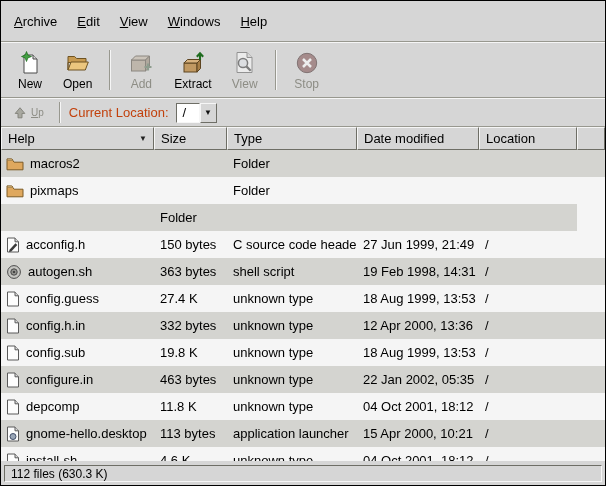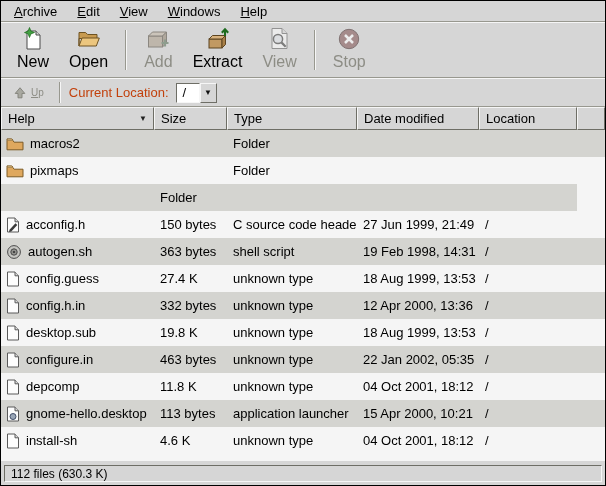--- a/index.html
+++ b/index.html
@@ -1,31 +1,31 @@
 <!DOCTYPE html>
 <html><head>
 <meta charset="utf-8">
 <style>
   *{box-sizing:border-box;margin:0;padding:0}
   html,body{width:606px;height:486px}
   body{font-family:"Liberation Sans",sans-serif;background:#d6d6d6;-webkit-font-smoothing:none}
   .window{width:606px;height:486px;border:1px solid #000;background:#d6d6d6;display:flex;flex-direction:column;overflow:hidden}
 
   
-  .menubar{height:20px;display:flex;align-items:center;padding:0 4px;gap:2px}
+  .menubar{height:40px;display:flex;align-items:center;padding:0 4px;gap:2px}
   .menu-item{display:inline-block;padding:4px 9px;font-size:13px;color:#000;cursor:default}
   .menu-item::first-letter{text-decoration:underline}
 
   .hgroove{height:2px;border-top:1px solid #98988f;border-bottom:1px solid #f6f6f6}
 
   
   .toolbar{height:54px;display:flex;align-items:stretch;padding:2px 6px}
   .tb-btn{display:flex;flex-direction:column;align-items:center;justify-content:flex-end;gap:2px;padding:3px 9px;min-width:46px;border:1px solid transparent;cursor:default}
   .tb-icon{height:24px;display:flex;align-items:flex-end}
-  .tb-label{font-size:16px;color:#000}
+  .tb-label{font-size:12px;color:#000}
   .tb-btn.disabled .tb-icon{filter:grayscale(65%) opacity(.55)}
   .tb-btn.disabled .tb-label{color:#8d8d85}
   .tb-sep{width:2px;margin:5px 7px;border-left:1px solid #98988f;border-right:1px solid #f6f6f6}
 
   
   .locationbar{height:27px;display:flex;align-items:center;padding:0 5px;gap:7px}
   .up-btn{display:flex;align-items:center;gap:4px;padding:2px 6px;background:none;border:1px solid transparent;font-size:10px}
   .up-label{display:inline-block;color:#8d8d85}
   .up-label::first-letter{text-decoration:underline}
   .vsep{width:2px;align-self:stretch;margin:3px 1px;border-left:1px solid #98988f;border-right:1px solid #f6f6f6}
@@ -282,21 +282,21 @@
           <div class="td"></div>
         </div>
         <div class="tr odd">
           <div class="td name">
             <span class="icon ">
               <svg width="14" height="16" viewBox="0 0 14 16">
                 <path d="M1.5 1 h7.5 l3.5 3.8 v10.2 H1.5 Z" fill="#fdfdfd" stroke="#5a5a5a"></path>
                 <path d="M9 1 v3.8 h3.5" fill="#d8d8d8" stroke="#5a5a5a"></path>
               </svg>
             </span>
-            <span>desktop.sub</span>
+            <span>config.sub</span>
           </div>
           <div class="td">19.8 K</div>
           <div class="td">unknown type</div>
           <div class="td">18 Aug 1999, 13:53</div>
           <div class="td">/</div>
           <div class="td"></div>
         </div>
         <div class="tr even">
           <div class="td name">
             <span class="icon ">

